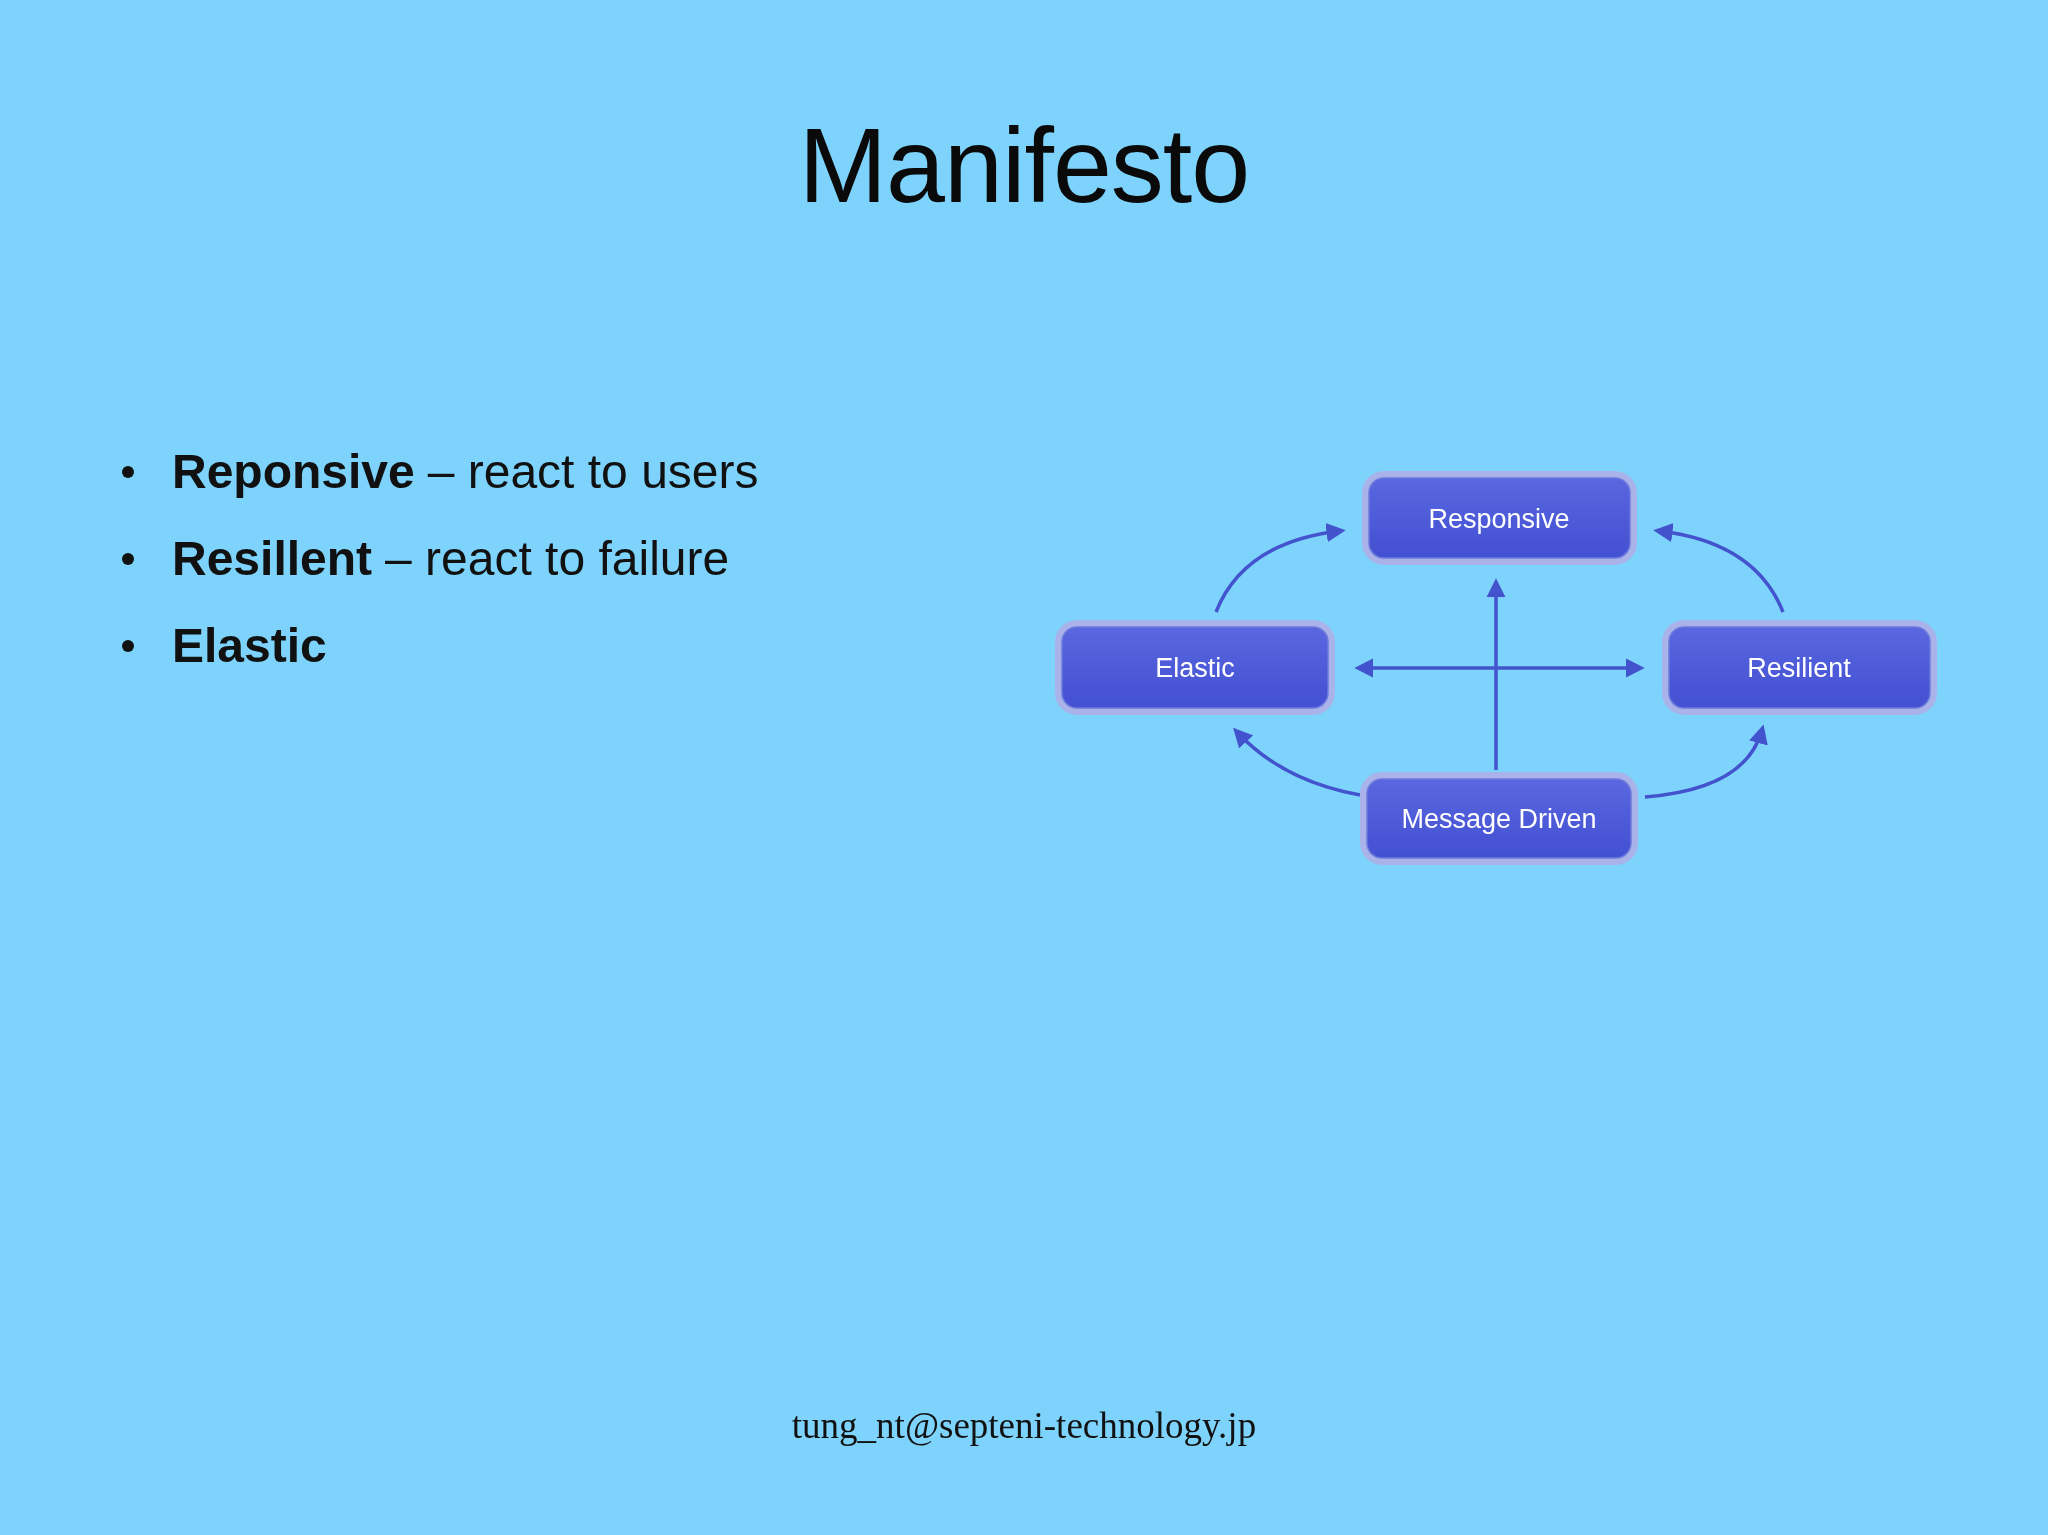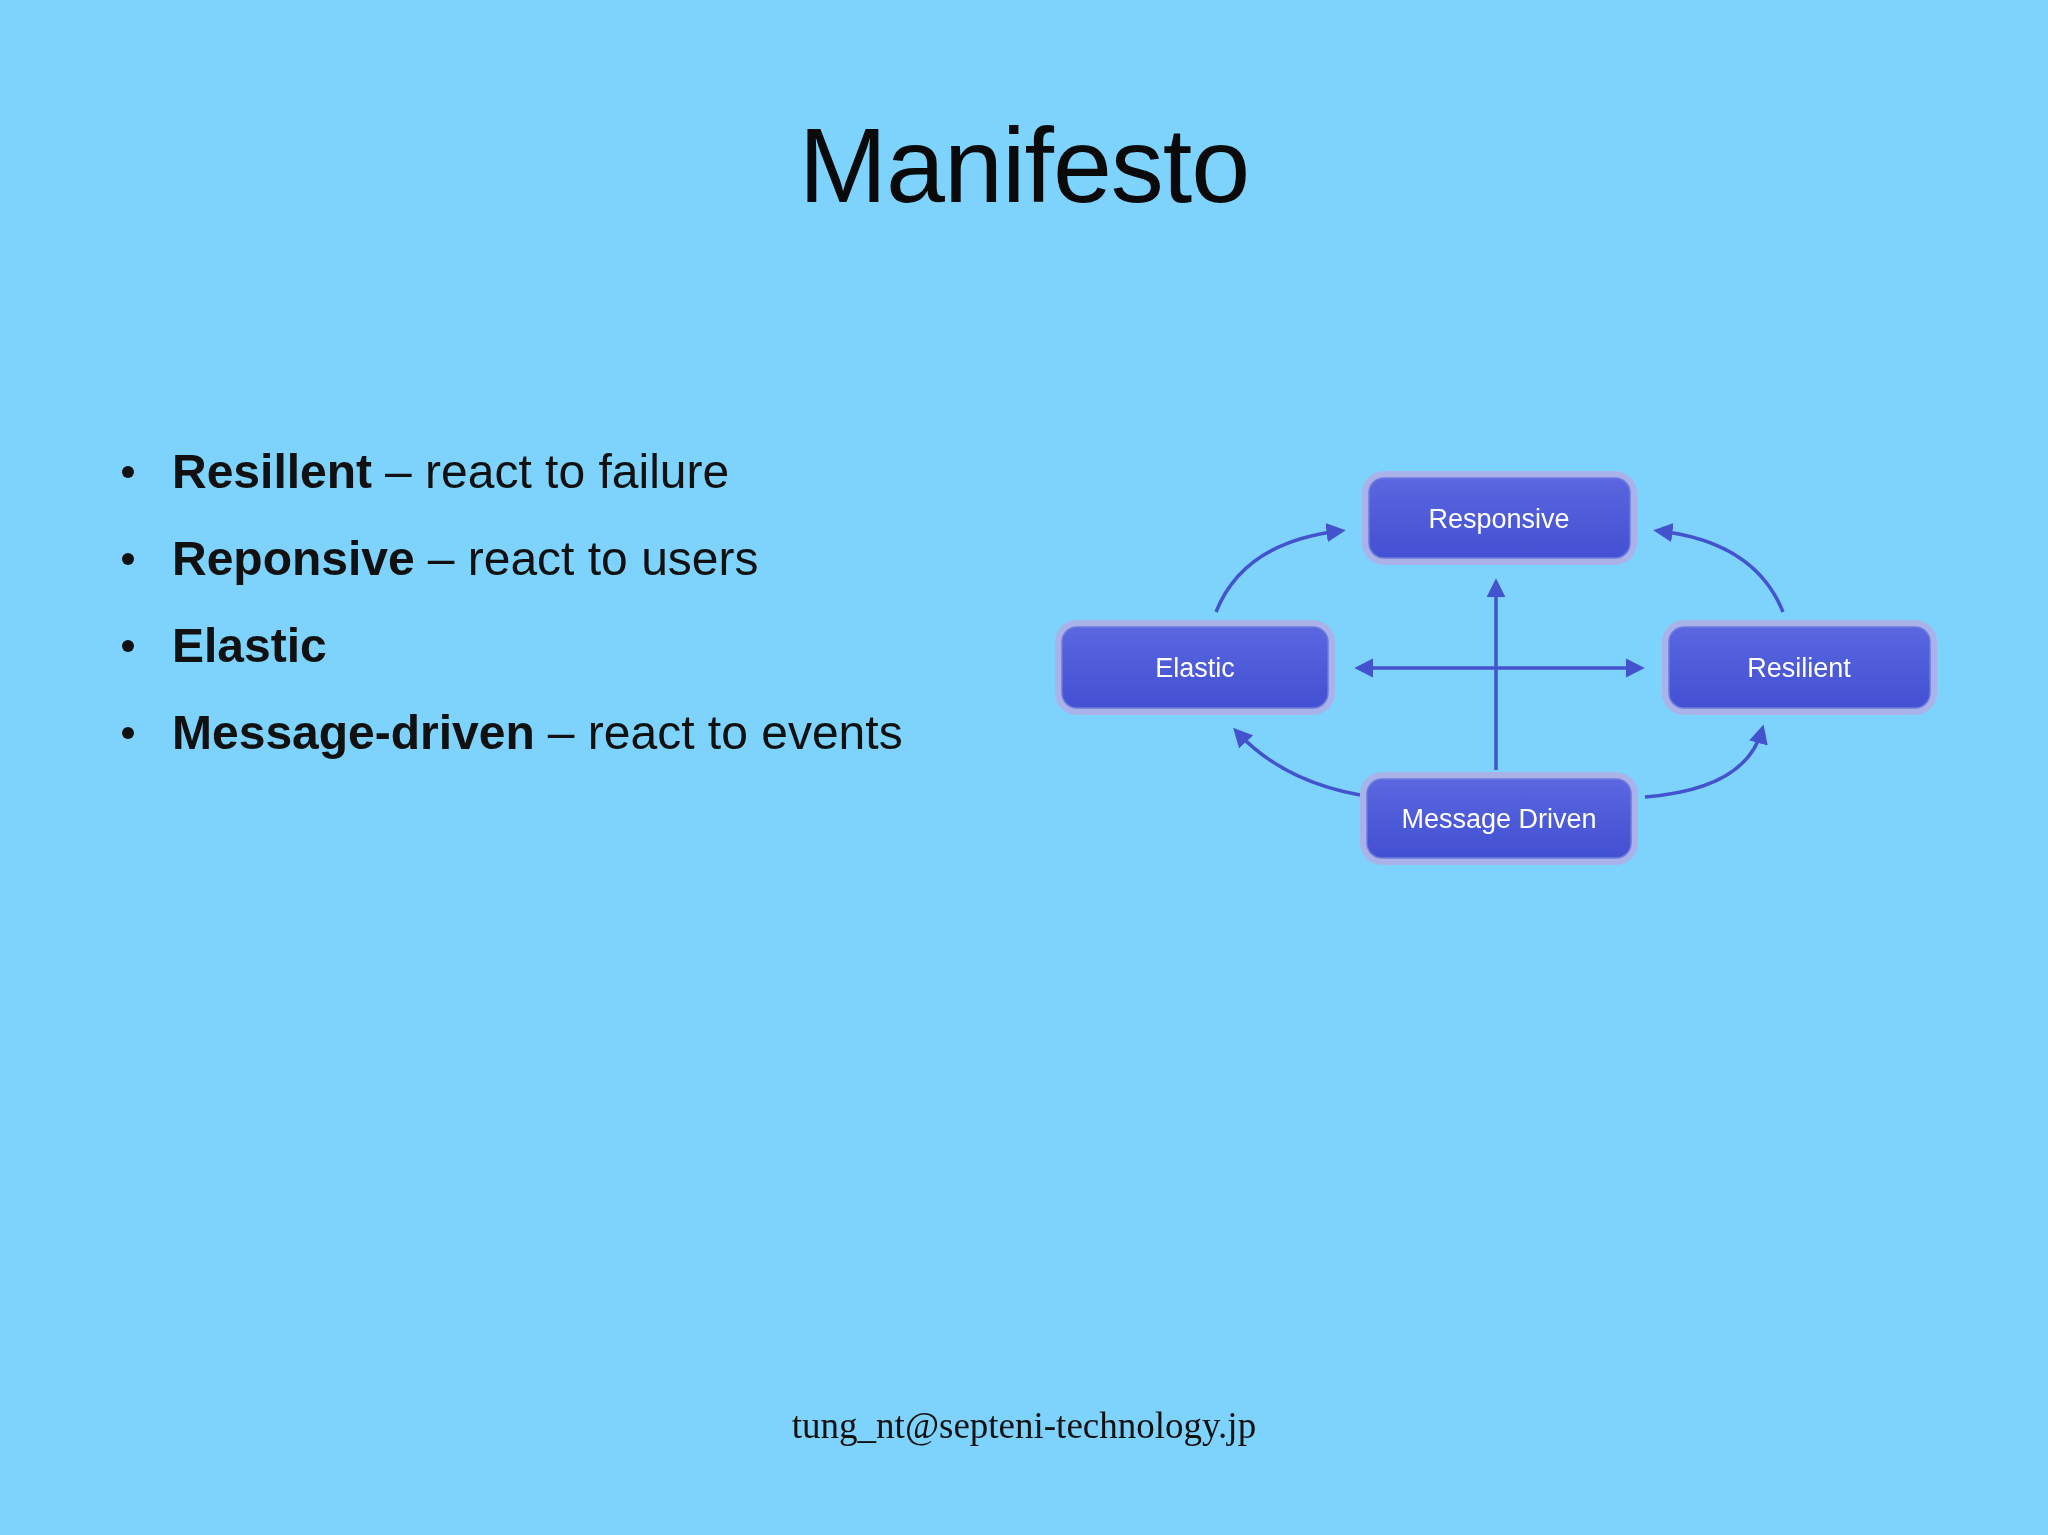--- a/index.html
+++ b/index.html
@@ -56,36 +56,31 @@
 </head>
 <body>
 
 <div id="slide">
 
   <div class="title">Manifesto</div>
 
   <div class="bullets">
     <div class="bullet-row">
       <span class="dot"></span>
+      <span class="term">Reponsive</span>
+      <span class="rest">– react to users</span>
+    </div>
+    <div class="bullet-row">
+      <span class="dot"></span>
       <span class="term">Resillent</span>
       <span class="rest">– react to failure</span>
     </div>
     <div class="bullet-row">
       <span class="dot"></span>
-      <span class="term">Reponsive</span>
-      <span class="rest">– react to users</span>
-    </div>
-    <div class="bullet-row">
-      <span class="dot"></span>
       <span class="term">Elastic</span>
-    </div>
-    <div class="bullet-row">
-      <span class="dot"></span>
-      <span class="term">Message-driven</span>
-      <span class="rest">– react to events</span>
     </div>
   </div>
 
   <svg style="position:absolute;left:0;top:0;" width="2048" height="1535" viewBox="0 0 2048 1535">
     <defs>
       <linearGradient id="nodeGrad" x1="0" y1="0" x2="0" y2="1">
         <stop offset="0" stop-color="#5a67e0"></stop>
         <stop offset="1" stop-color="#4250d2"></stop>
       </linearGradient>
       <marker id="ah" viewBox="0 0 10 10" refX="7" refY="5" markerWidth="5.5" markerHeight="5.5" orient="auto-start-reverse">

